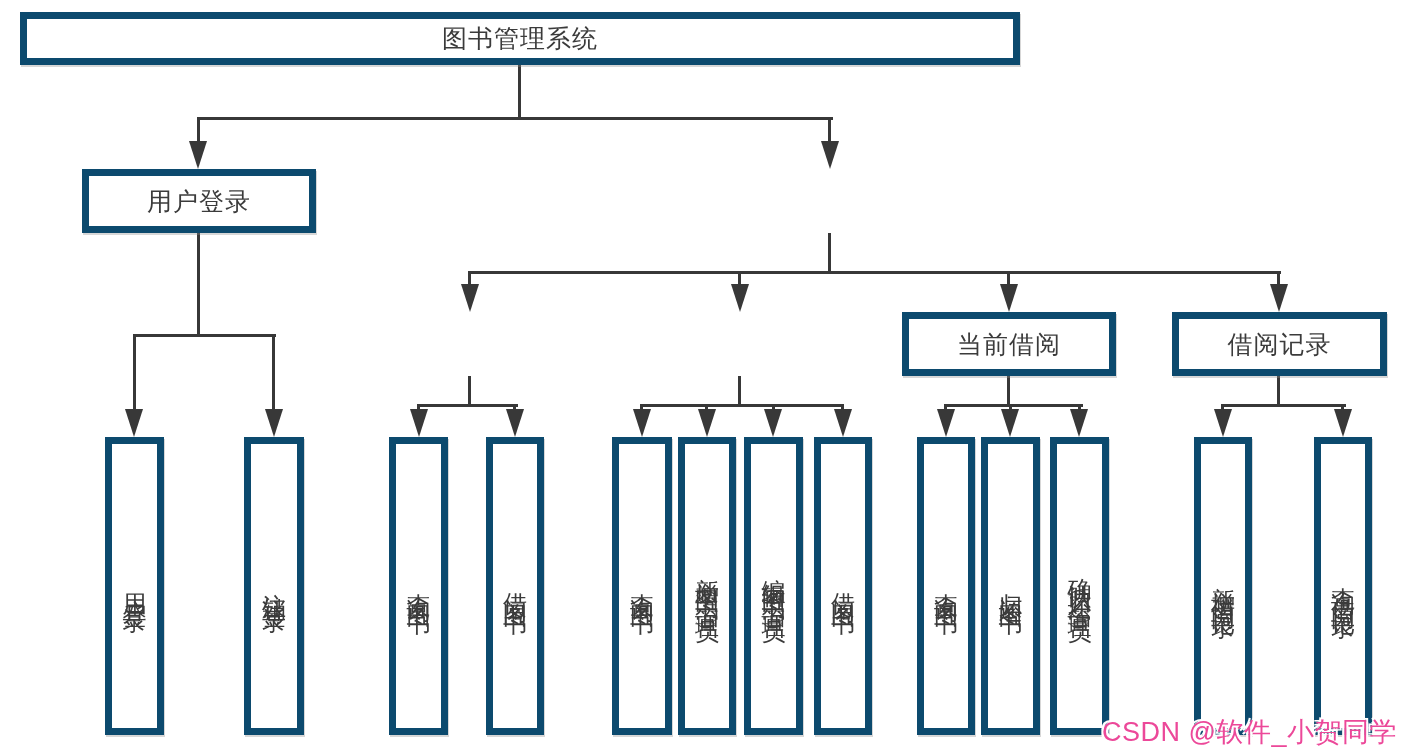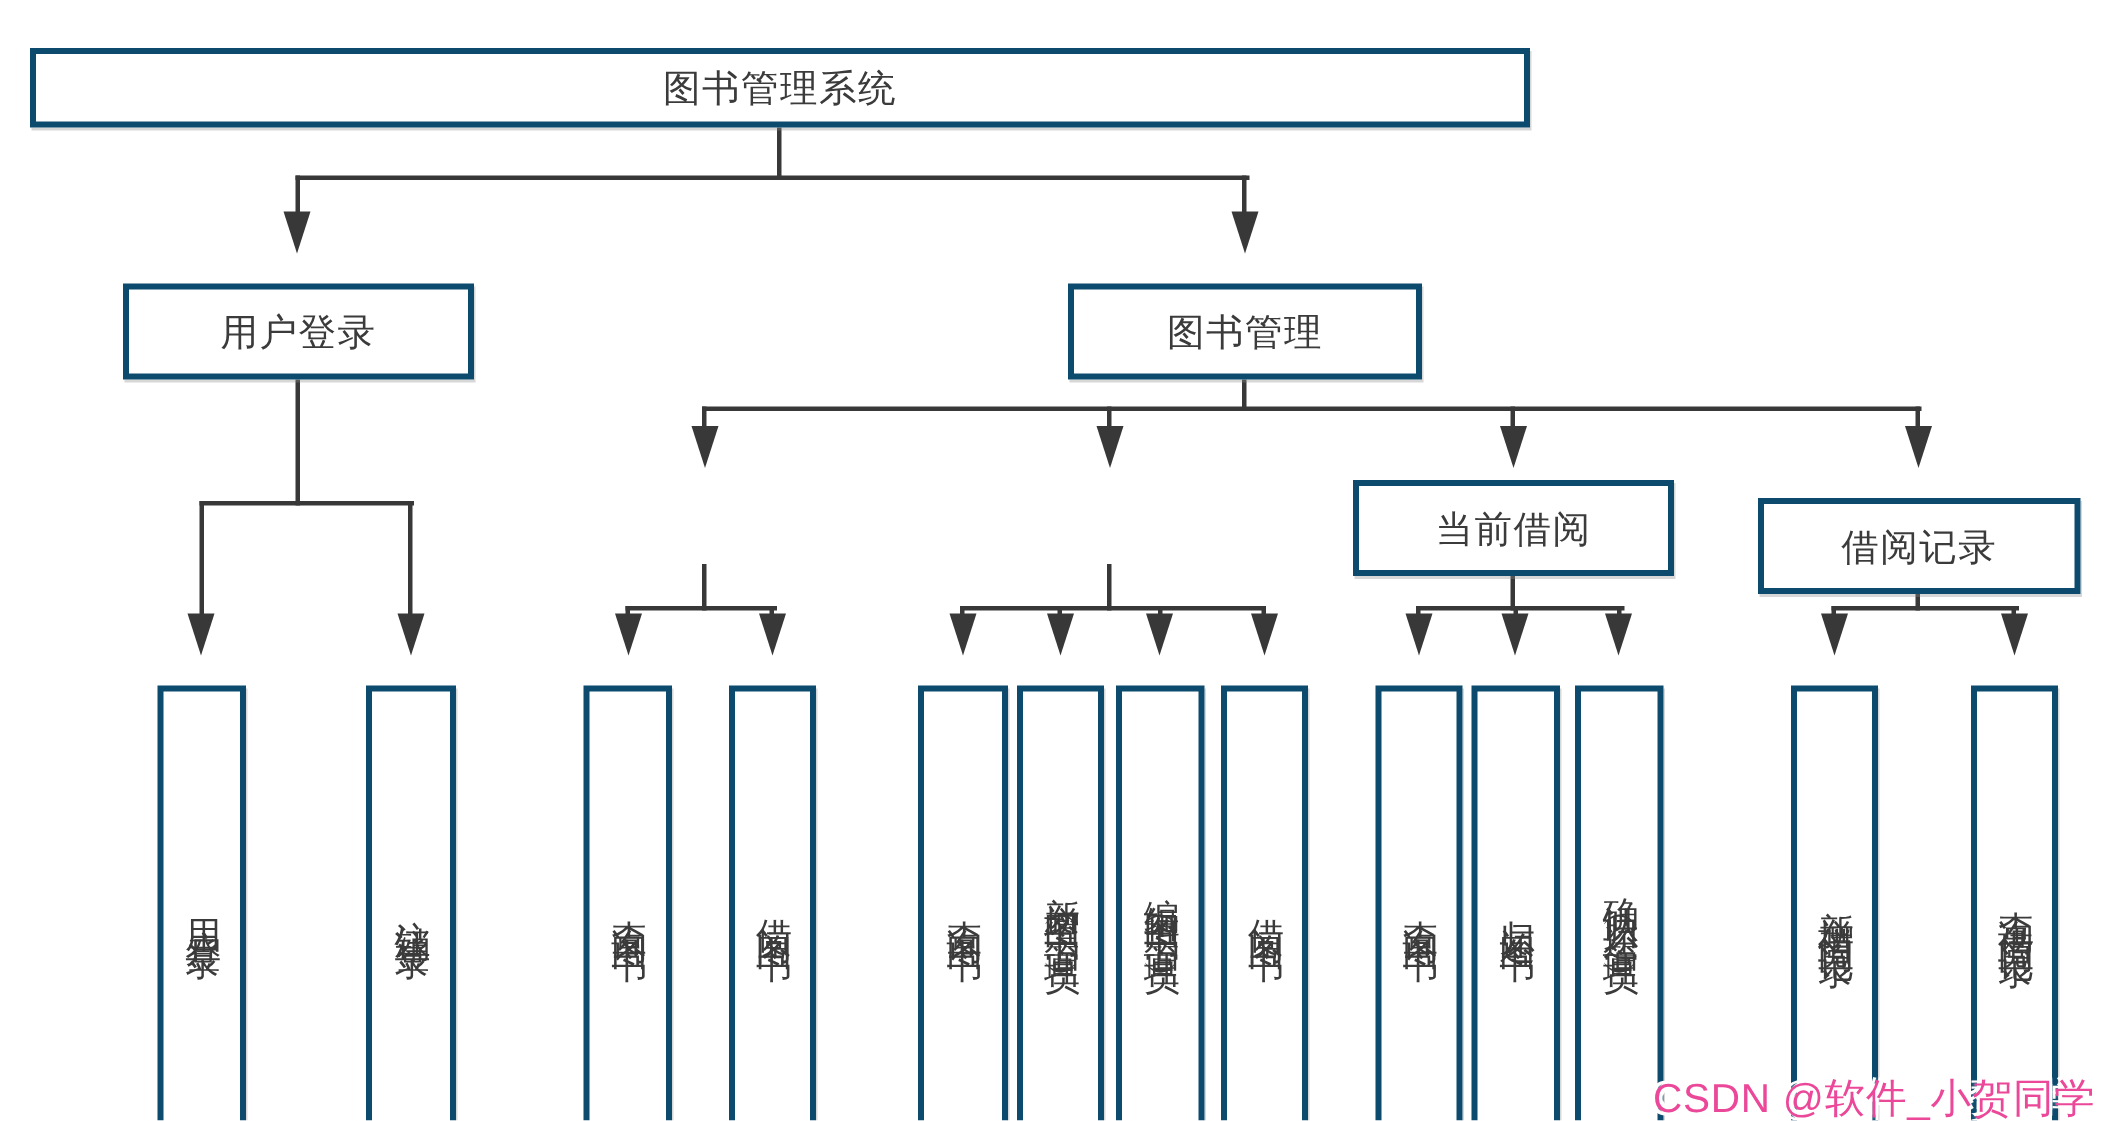--- a/index.html
+++ b/index.html
@@ -8,27 +8,26 @@
     position: relative;
     width: 1405px;
     height: 747px;
     background: #ffffff;
     overflow: hidden;
     font-family: "Liberation Sans", sans-serif;
     color: #3b3b3b;
   }
   .node {
     position: absolute;
-    border: 4px solid #0c4a6e;
+    border: 7px solid #0c4a6e;
     background: #ffffff;
     display: flex;
     align-items: center;
     justify-content: center;
     box-shadow: 1px 2px 0 rgba(140,140,140,0.35);
-    margin-top: 20px;
   }
   .node.h span {
     font-size: 25px;
     letter-spacing: 1px;
     white-space: nowrap;
   }
   .node.v span {
     writing-mode: vertical-rl;
     text-orientation: mixed;
     font-size: 24px;
@@ -123,25 +122,22 @@
   <div class="ln" style="left:1341px;top:404px;width:3px;height:12px"></div>
   <div class="ah" style="left:1334px;top:409px"></div>
 
   <div class="node h" style="left:20px;top:12px;width:1000px;height:53px">
     <span>图书管理系统</span>
   </div>
 
   <div class="node h" style="left:82px;top:169px;width:234px;height:64px">
     <span>用户登录</span>
   </div>
-  <div class="node h" style="left:712px;top:169px;width:236px;height:64px">
-    <span>图书管理</span>
-  </div>
 
-  <div class="node h" style="left:902px;top:300px;width:214px;height:64px">
+  <div class="node h" style="left:902px;top:312px;width:214px;height:64px">
     <span>当前借阅</span>
   </div>
   <div class="node h" style="left:1172px;top:312px;width:215px;height:64px">
     <span>借阅记录</span>
   </div>
 
   <div class="node v" style="left:105px;top:437px;width:59px;height:298px">
     <span>用户登录</span>
   </div>
   <div class="node v" style="left:244px;top:437px;width:60px;height:298px">

